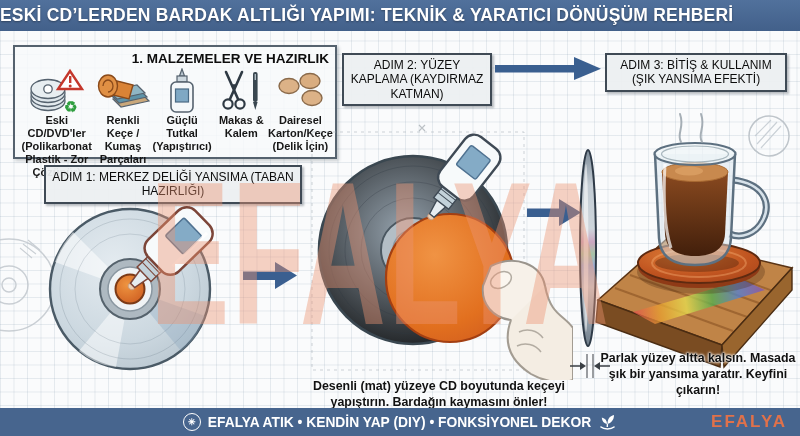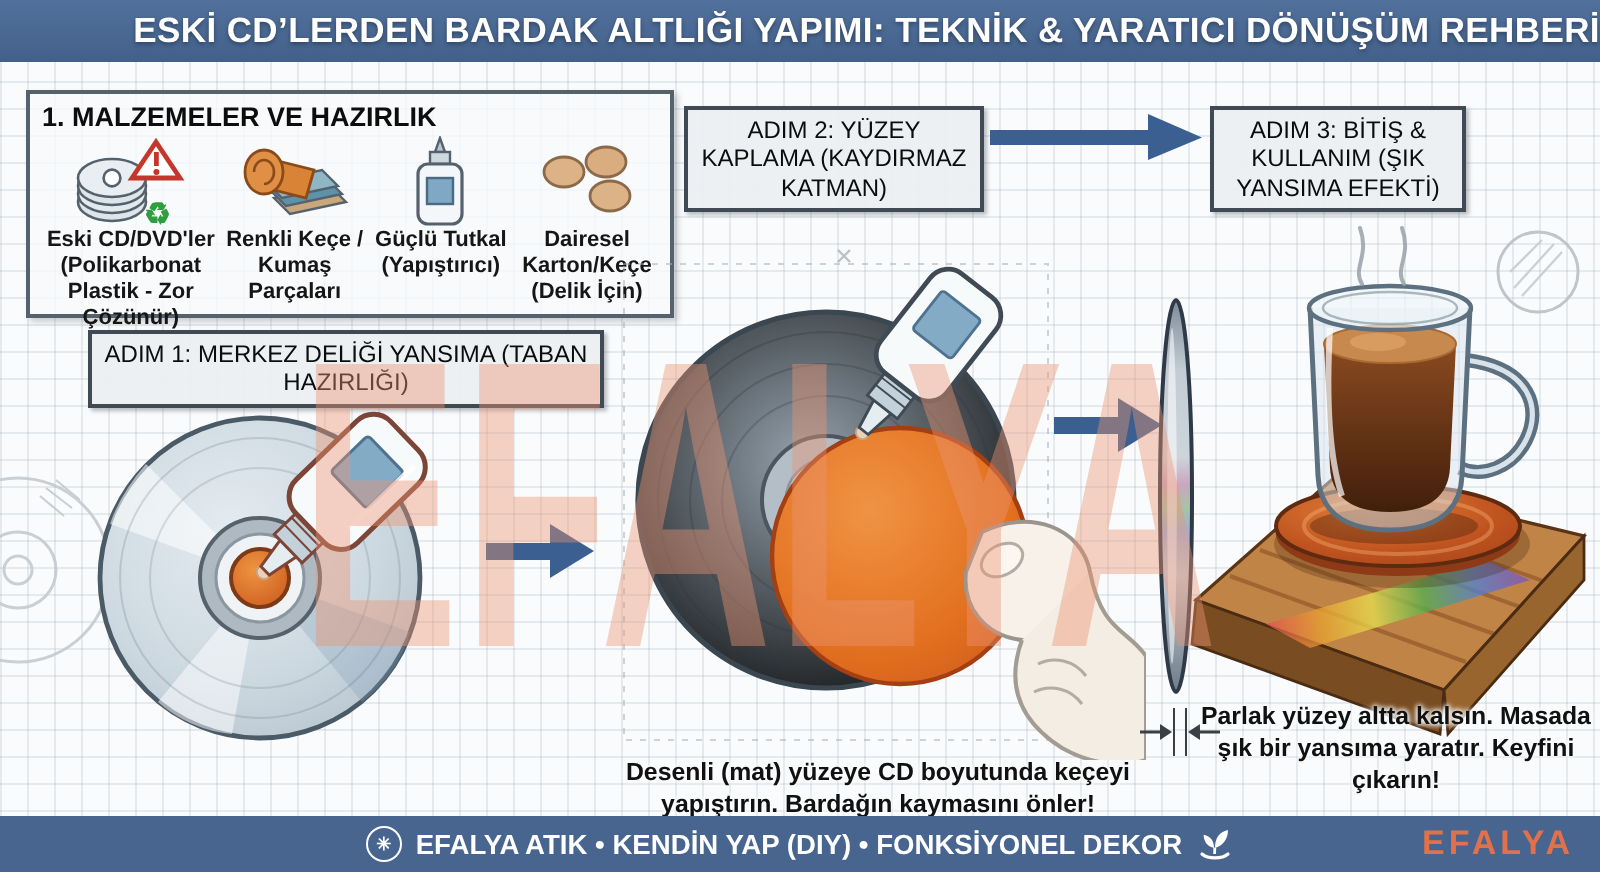--- a/index.html
+++ b/index.html
@@ -7,48 +7,48 @@
          font-family:"Liberation Sans",sans-serif;background:#fbfcfd;}
   
   .paper{position:absolute;inset:0;background-color:#fafbfc;
     background-image:
       linear-gradient(to right,rgba(122,148,168,.17) 1px,transparent 1px),
       linear-gradient(to bottom,rgba(122,148,168,.17) 1px,transparent 1px);
     background-size:13.5px 13.5px;z-index:0;}
   
   .titlebar{position:absolute;top:0;left:0;right:0;height:31px;z-index:10;
     background:linear-gradient(#51719c,#42608a);color:#fff;display:flex;
-    align-items:center;justify-content:flex-end;font-weight:bold;font-size:17.5px;
+    align-items:center;justify-content:flex-start;font-weight:bold;font-size:17.5px;
     letter-spacing:.2px;text-shadow:0 1px 2px rgba(0,0,0,.35);}
   .footerbar{position:absolute;bottom:0;left:0;right:0;height:28px;z-index:10;
     background:#47658e;color:#fff;font-weight:bold;font-size:13.8px;}
   .footer-center{position:absolute;inset:0;display:flex;align-items:center;
     justify-content:center;gap:7px;}
   .zw-badge{width:16px;height:16px;border:1.8px solid #fff;border-radius:50%;
     display:inline-flex;align-items:center;justify-content:center;font-size:9px;
     line-height:1;flex:none;}
   .brand{position:absolute;right:13px;top:0;bottom:0;display:flex;align-items:center;
     color:#e0714a;font-size:17px;font-weight:bold;letter-spacing:2px;}
   
   .materials{position:absolute;left:13px;top:45px;width:324px;height:114px;
     background:rgba(247,249,250,.85);border:2px solid #55626e;box-sizing:border-box;
     box-shadow:2px 2px 3px rgba(60,70,80,.25);z-index:2;padding:4px 6px 2px;}
-  .materials-title{text-align:left;font-weight:bold;font-size:13.5px;color:#0d0d0d;margin-bottom:2px;}
+  .materials-title{text-align:right;font-weight:bold;font-size:13.5px;color:#0d0d0d;margin-bottom:2px;}
   .materials-row{display:flex;gap:2px;}
   .material{flex:1;display:flex;flex-direction:column;align-items:center;min-width:0;}
   .material.wide{flex:1.25;}
   .m-icon{height:46px;display:flex;align-items:center;justify-content:center;}
   .m-label{font-size:11px;font-weight:bold;text-align:center;line-height:1.18;color:#161616;}
   
   .step-box{position:absolute;background:rgba(236,239,241,.94);border:2px solid #3f4a55;
     box-shadow:1.5px 1.5px 2px rgba(60,70,80,.35);font-weight:normal;font-size:12px;
     line-height:1.2;text-align:center;color:#0c0c0c;padding:3px 5px;box-sizing:border-box;z-index:2;}
   #step1-box{left:44px;top:165px;width:258px;}
   #step2-box{left:342px;top:53px;width:150px;}
-  #step3-box{left:605px;top:53px;width:128px;}
+  #step3-box{left:605px;top:53px;width:182px;}
   
   .abs{position:absolute;}
   .art{z-index:3;}
   .arrow{z-index:3;}
   .sketch{z-index:1;}
   
   .watermark{position:absolute;left:150px;top:150px;z-index:4;font-weight:bold;
     font-size:205px;line-height:1;letter-spacing:4px;color:rgba(235,148,115,.42);
     transform:scaleX(.58);transform-origin:0 0;white-space:nowrap;pointer-events:none;}
   
@@ -122,20 +122,37 @@
           <svg width="34" height="46" viewBox="0 0 34 46">
             <polygon points="17,1 14.5,8 19.5,8" fill="#b9c6d0" stroke="#55626e" stroke-width="1.2"></polygon>
             <rect x="12" y="8" width="10" height="6" fill="#cdd8df" stroke="#55626e" stroke-width="1.2"></rect>
             <rect x="6" y="14" width="22" height="30" rx="5" fill="#f4f7f9" stroke="#55626e" stroke-width="1.6"></rect>
             <rect x="10.5" y="21" width="13" height="13" fill="#7fa8c4" stroke="#4a6a84" stroke-width="1.2"></rect>
           </svg>
         </div>
         <div class="m-label">Güçlü Tutkal (Yapıştırıcı)</div>
       </div>
 
+      <div class="material">
+        <div class="m-icon">
+          <svg width="48" height="46" viewBox="0 0 48 46">
+            <g stroke="#2f3a44" stroke-width="2.6" stroke-linecap="round">
+              <line x1="9" y1="4" x2="21" y2="31"></line>
+                <line x1="25" y1="4" x2="13" y2="31"></line>
+            </g>
+            <circle cx="11" cy="36" r="4.6" fill="none" stroke="#2f3a44" stroke-width="2.2"></circle>
+            <circle cx="23" cy="36" r="4.6" fill="none" stroke="#2f3a44" stroke-width="2.2"></circle>
+            <circle cx="17" cy="17.5" r="1.6" fill="#2f3a44"></circle>
+            <rect x="36" y="4" width="4.6" height="30" rx="2" fill="#3a4750"></rect>
+            <polygon points="36,34 40.6,34 38.3,42" fill="#3a4750"></polygon>
+            <line x1="38.3" y1="6" x2="38.3" y2="12" stroke="#aebac2" stroke-width="1.4"></line>
+          </svg>
+        </div>
+        <div class="m-label">Makas &amp; Kalem</div>
+      </div>
 
       <div class="material">
         <div class="m-icon">
           <svg width="52" height="42" viewBox="0 0 52 42">
             <ellipse cx="15" cy="16" rx="10" ry="7.5" fill="#dcb287" stroke="#8a6a4a" stroke-width="1.4"></ellipse>
             <ellipse cx="36" cy="11" rx="10" ry="7.5" fill="#d9ad80" stroke="#8a6a4a" stroke-width="1.4"></ellipse>
             <ellipse cx="38" cy="28" rx="10" ry="7.5" fill="#dcb287" stroke="#8a6a4a" stroke-width="1.4"></ellipse>
           </svg>
         </div>
         <div class="m-label">Dairesel Karton/Keçe (Delik İçin)</div>

